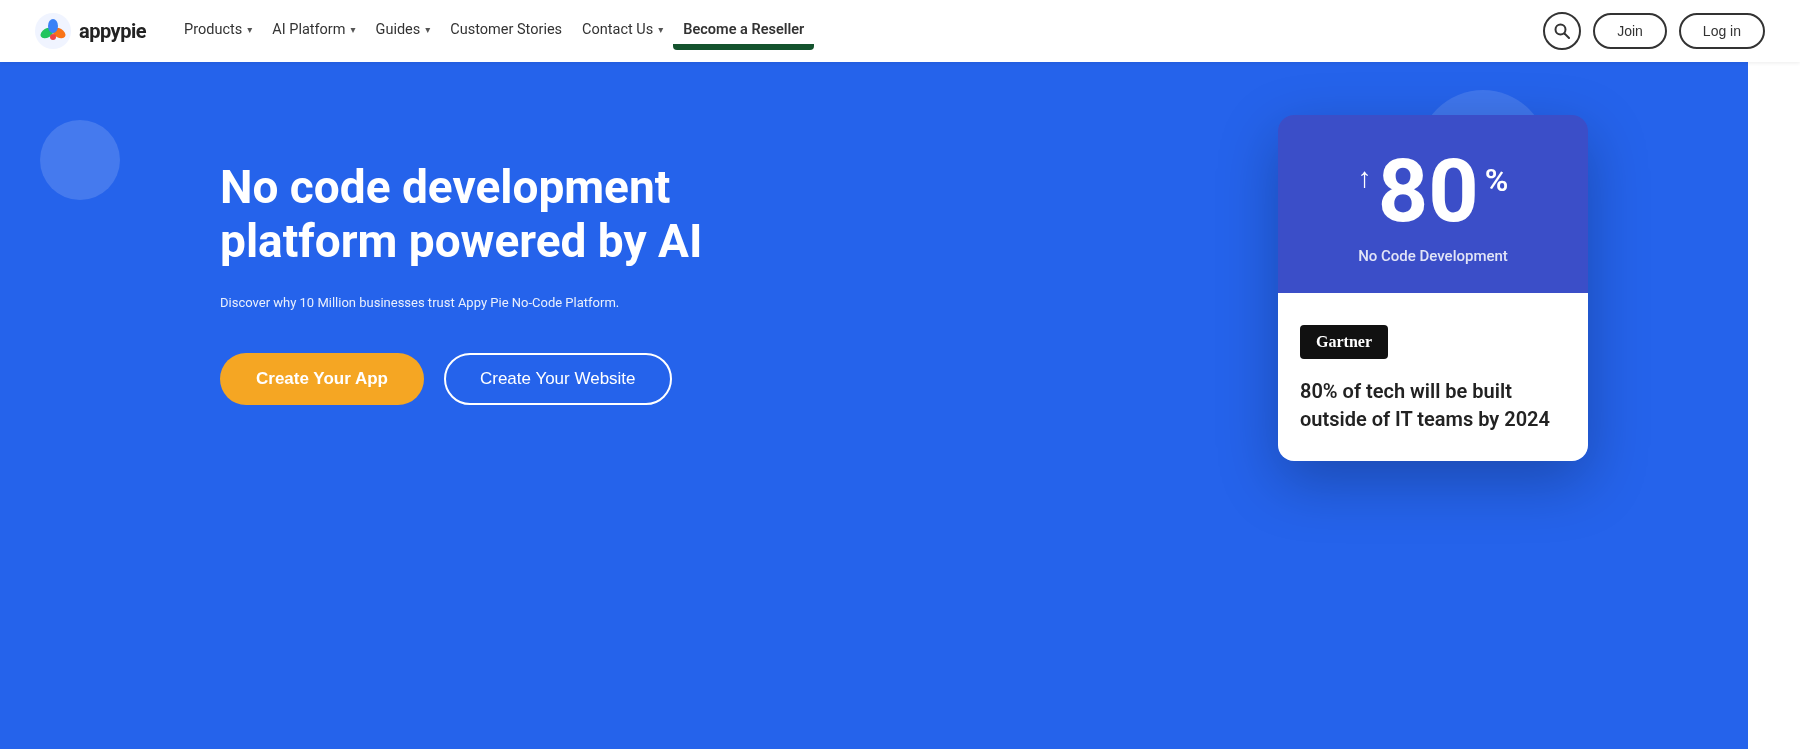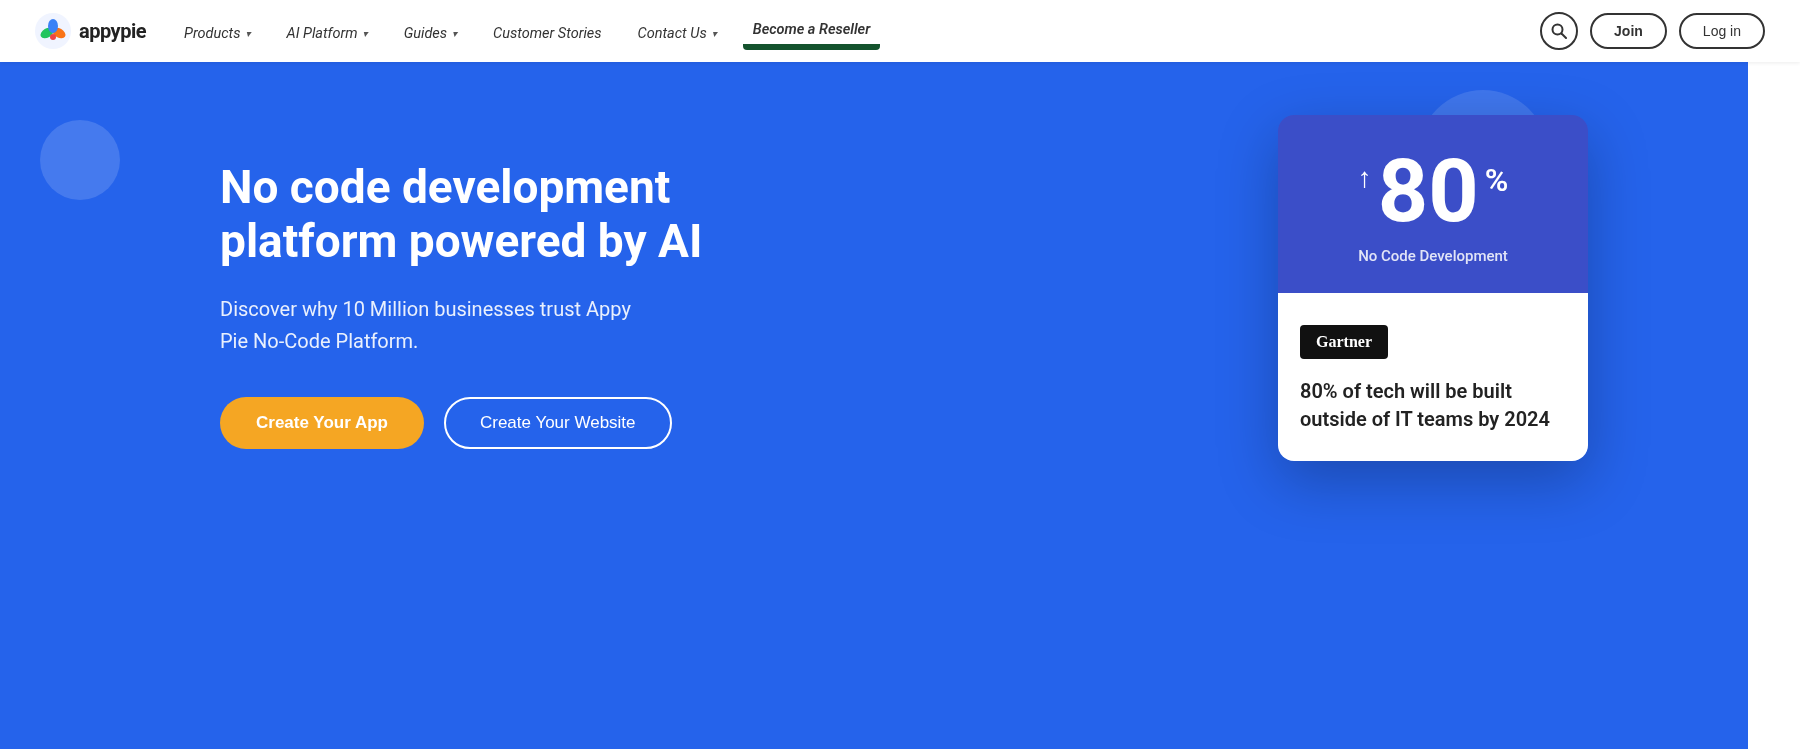--- a/index.html
+++ b/index.html
@@ -13,42 +13,42 @@
       padding: 0 35px;
       z-index: 100;
       box-shadow: 0 1px 4px rgba(0,0,0,0.08);
     }
     .navbar-left { display: flex; align-items: center; gap: 28px; }
     .logo { display: flex; align-items: center; gap: 8px; text-decoration: none; }
     .logo-icon {
       width: 36px; height: 36px;
     }
     .logo-text { font-size: 20px; font-weight: 700; color: #222; letter-spacing: -0.5px; }
-    .nav-links { display: flex; align-items: flex-end; gap: 16px; font-style: italic; }
+    .nav-links { display: flex; align-items: flex-start; gap: 0; }
     .nav-item {
       display: flex; align-items: center; gap: 3px;
       padding: 8px 10px; font-size: 14.5px; color: #333;
       cursor: pointer; border-radius: 4px;
       text-decoration: none; white-space: nowrap;
     }
     .nav-item .chevron { font-size: 10px; color: #555; margin-left: 2px; }
     .nav-item-reseller {
       color: #333; font-weight: 600; border-bottom: 6px solid #14532d;
       padding-bottom: 6px;
     }
     .navbar-right { display: flex; align-items: center; gap: 12px; }
     .search-btn {
       width: 38px; height: 38px; border-radius: 50%; border: 2px solid #333;
       background: transparent; cursor: pointer;
       display: flex; align-items: center; justify-content: center;
       font-size: 16px;
     }
     .join-btn {
       padding: 8px 22px; border-radius: 20px; border: 2px solid #333;
-      background: transparent; cursor: pointer; font-size: 14px; font-weight: 700;
+      background: transparent; cursor: pointer; font-size: 14px; font-weight: 400;
       color: #333;
     }
     .login-btn {
       padding: 8px 22px; border-radius: 20px; border: 2px solid #333;
       background: transparent; cursor: pointer; font-size: 14px; font-weight: 500;
       color: #333;
     }
 
     
     .hero {
@@ -78,21 +78,21 @@
     
     .hero-content {
       position: absolute; left: 220px; top: 160px;
       max-width: 560px;
     }
     .hero-title {
       font-size: 46px; font-weight: 700; color: #fff;
       line-height: 1.18; margin-bottom: 24px;
     }
     .hero-subtitle {
-      font-size: 20px; color: rgba(255,255,255,0.9);
+      font-size: 13px; color: rgba(255,255,255,0.9);
       line-height: 1.6; margin-bottom: 40px; max-width: 440px;
     }
     .hero-buttons { display: flex; gap: 20px; align-items: flex-start; }
     .btn-create-app {
       padding: 16px 36px; border-radius: 30px;
       background: #f5a623; border: none;
       color: #fff; font-size: 17px; font-weight: 600;
       cursor: pointer; white-space: nowrap;
     }
     .btn-create-website {

